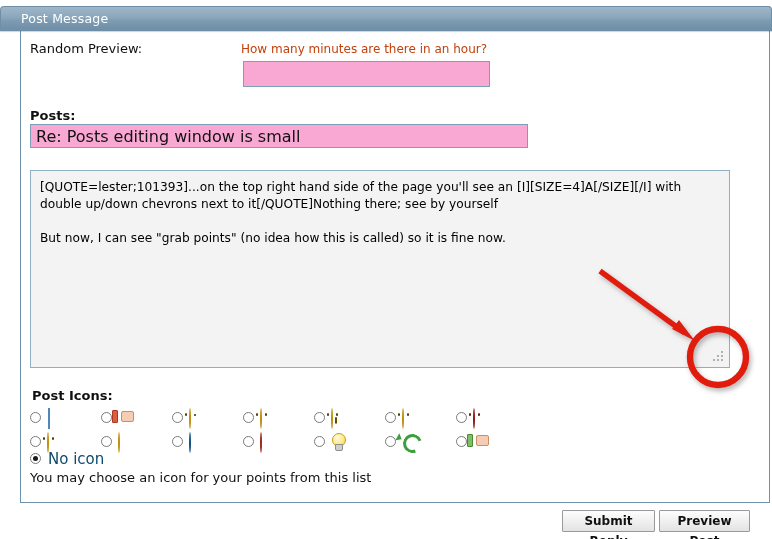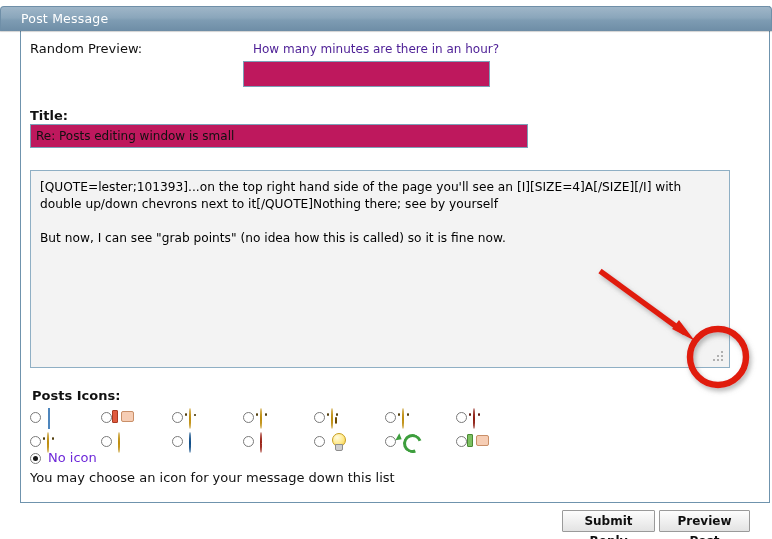--- a/index.html
+++ b/index.html
@@ -57,32 +57,31 @@
   .lbl {
     position: absolute;
     font-size: 13px;
     color: #111111;
     white-space: nowrap;
   }
   .lbl-bold {
     font-weight: bold;
   }
   .lbl-gray {
-    color: #4c1d95;
-    margin-left: 12px;
+    color: #c2410c;
   }
 
   
   .tinput {
     position: absolute;
     box-sizing: border-box;
     border: 1px solid #7ba0b8;
-    background: #be185d;
+    background: #f9a8d4;
     font-family: "DejaVu Sans", "Liberation Sans", sans-serif;
-    font-size: 12px;
+    font-size: 16px;
     color: #111111;
     padding: 2px 5px;
     outline: none;
   }
 
   
   #msgbox {
     position: absolute;
     left: 30px;
     top: 170px;
@@ -340,22 +339,22 @@
     position: absolute;
     left: 30px;
     top: 450px;
     height: 18px;
   }
   #noicon-row .radio { top: 3px; }
   #noicon-row .txt {
     position: absolute;
     left: 18px;
     top: 0px;
-    font-size: 13px;
-    color: #6d28d9;
+    font-size: 15px;
+    color: #0c4a6e;
     white-space: nowrap;
   }
 
   #hinttext {
     position: absolute;
     left: 30px;
     top: 470px;
     font-size: 13px;
     color: #111;
     white-space: nowrap;
@@ -395,37 +394,37 @@
 <div id="panel"></div>
 
 <div id="titlebar">
   <span class="tb-text">Post Message</span>
 </div>
 
 <div class="lbl" style="left:30px; top:41px;">Random Preview:</div>
 <div class="lbl lbl-gray" style="left:241px; top:42px; font-size:12px;">How many minutes are there in an hour?</div>
 <input class="tinput" id="rq-input" style="left: 243px; top: 61px; width: 247px; height: 26px;" value="" placeholder="">
 
-<div class="lbl lbl-bold" style="left:30px; top:108px;">Title:</div>
+<div class="lbl lbl-bold" style="left:30px; top:108px;">Posts:</div>
 <input class="tinput" id="title-input" style="left: 30px; top: 124px; width: 498px; height: 24px;" value="Re: Posts editing window is small">
 
 <textarea id="msgbox" placeholder="" style="">[QUOTE=lester;101393]...on the top right hand side of the page you'll see an [I][SIZE=4]A[/SIZE][/I] with double up/down chevrons next to it[/QUOTE]Nothing there; see by yourself
 
 But now, I can see "grab points" (no idea how this is called) so it is fine now.</textarea>
 <div id="grip">
   <i style="left:9px; top:1px;"></i>
   <i style="left:5px; top:5px;"></i>
   <i style="left:9px; top:5px;"></i>
   <i style="left:1px; top:9px;"></i>
   <i style="left:5px; top:9px;"></i>
   <i style="left:9px; top:9px;"></i>
 </div>
 
 <div id="iconsArea">
-  <div class="hdr">Posts Icons:</div>
+  <div class="hdr">Post Icons:</div>
 
   <div class="icon-row">
     <div class="icon-cell" style="left:0px;">
       <span class="radio"></span>
       <span class="pic"><span class="doc"></span></span>
     </div>
     <div class="icon-cell" style="left:71px;">
       <span class="radio"></span>
       <span class="pic"><span class="thumb"><span class="pad"></span><span class="cuff"></span></span></span>
     </div>
@@ -481,21 +480,21 @@
       <span class="pic"><span class="thumb up"><span class="pad"></span><span class="cuff"></span></span></span>
     </div>
   </div>
 </div>
 
 <div id="noicon-row">
   <span class="radio checked"></span>
   <span class="txt">No icon</span>
 </div>
 
-<div id="hinttext">You may choose an icon for your message down this list</div>
+<div id="hinttext">You may choose an icon for your points from this list</div>
 
 <button class="btn" id="btn-submit">Submit Reply</button>
 <button class="btn" id="btn-preview">Preview Post</button>
 
 <svg id="annot" viewBox="0 0 772 539">
   <defs>
     <filter id="shadow" x="-40%" y="-40%" width="190%" height="190%">
       <feDropShadow dx="2" dy="3" stdDeviation="2.6" flood-color="#7a7a7a" flood-opacity="0.55"></feDropShadow>
     </filter>
   </defs>

